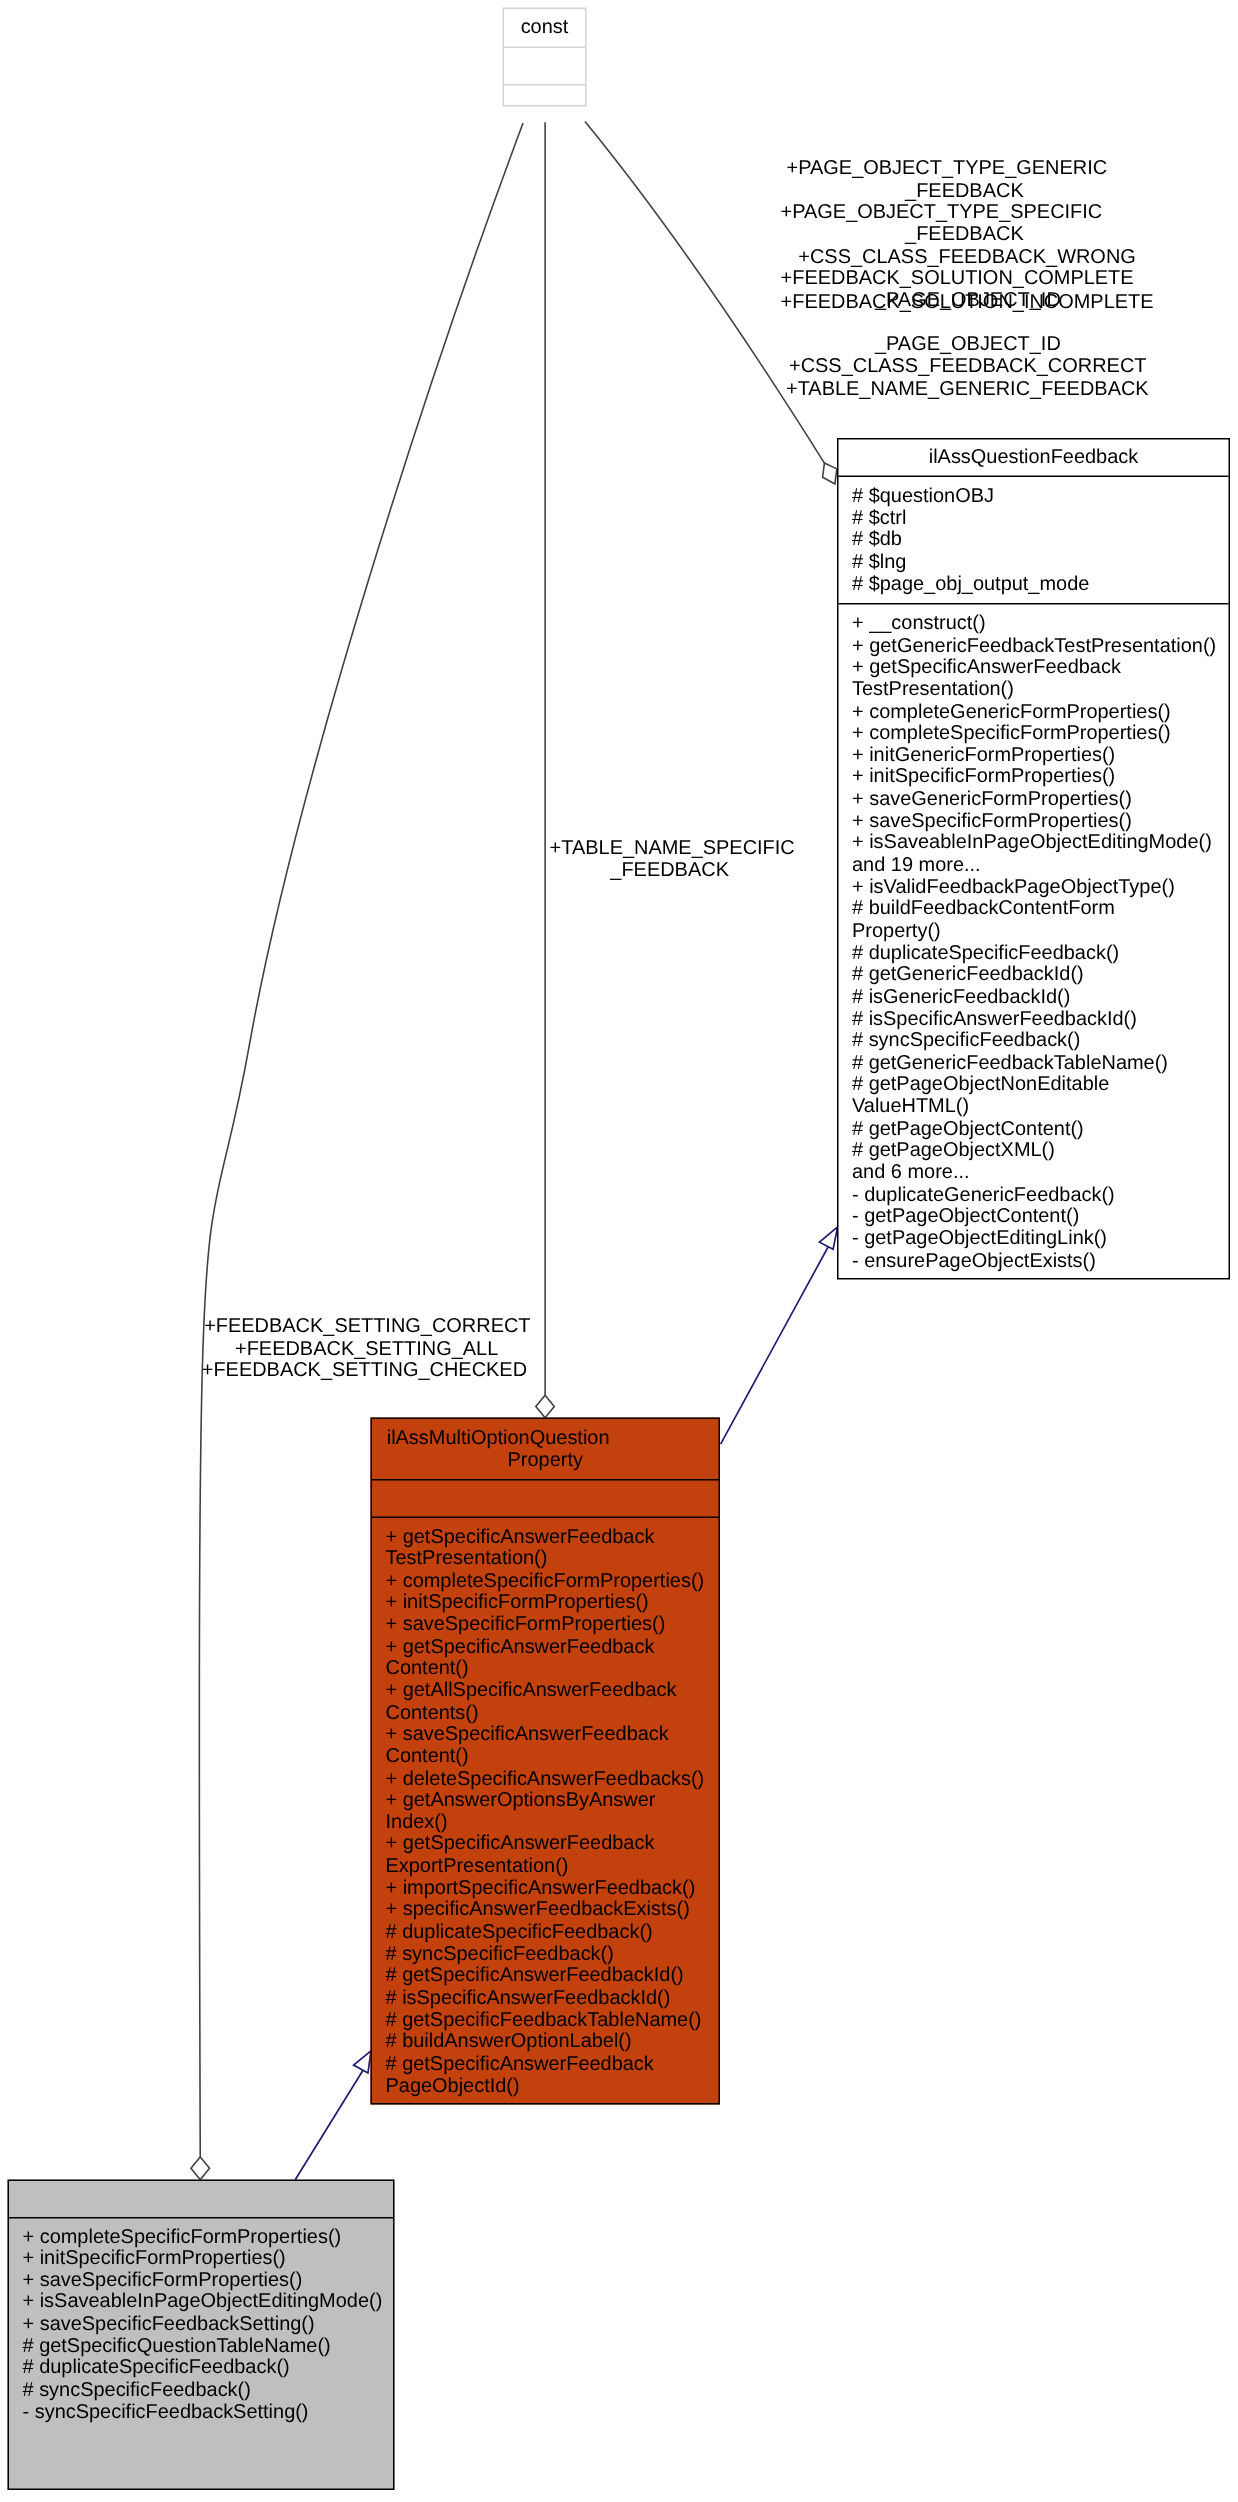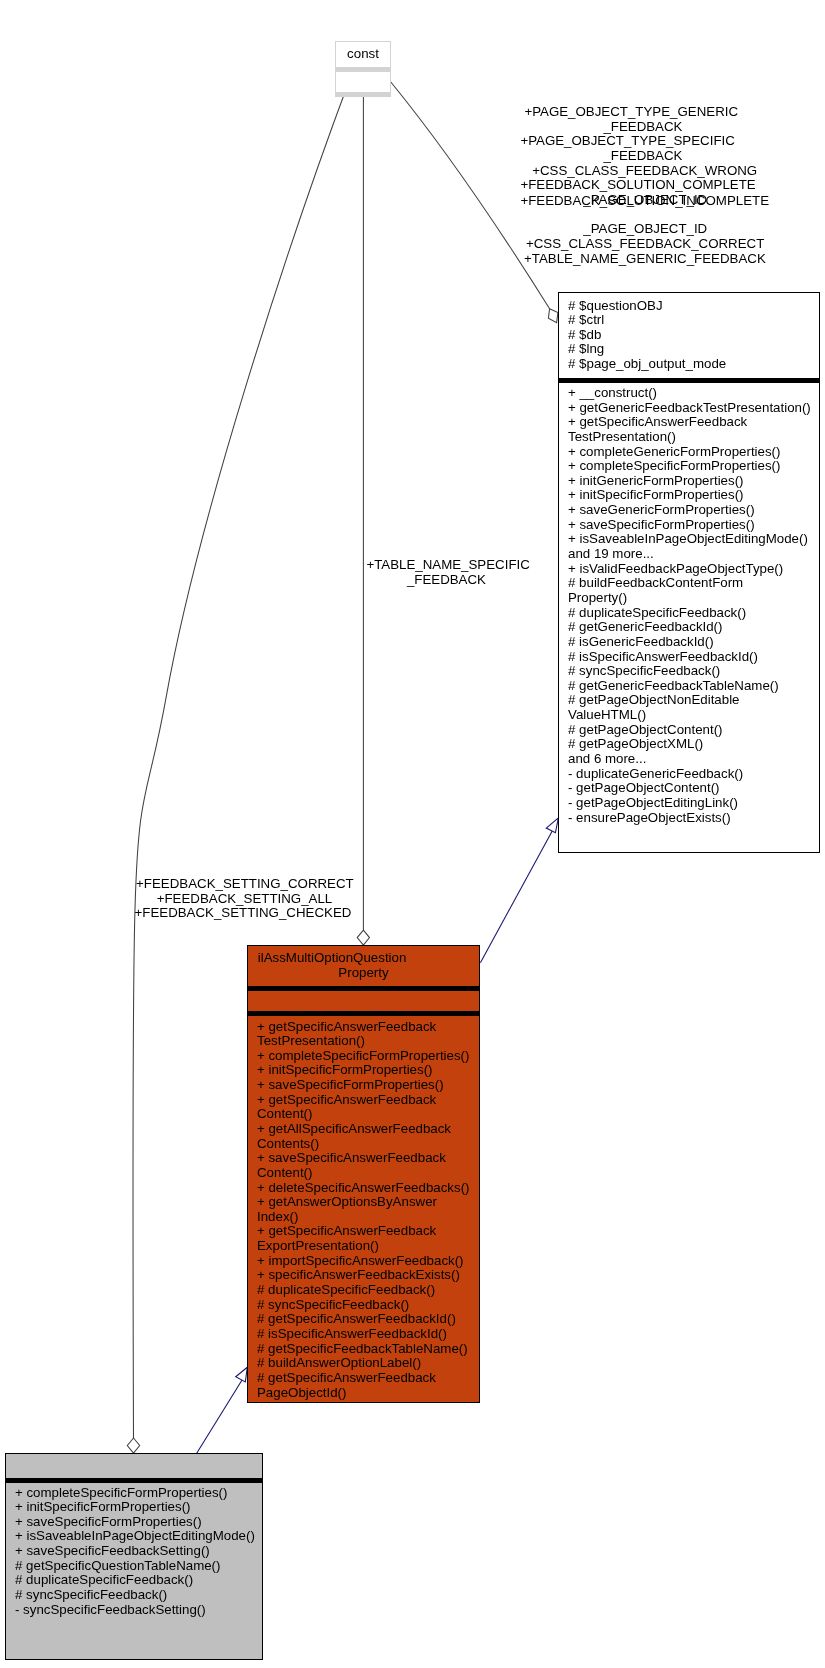--- a/index.html
+++ b/index.html
@@ -8,21 +8,21 @@
        font-family:"Liberation Sans",sans-serif;color:#000000;
        font-size:13.3px;line-height:14.65px;}
   .stage{position:absolute;left:0;top:0;width:825px;height:1668px;}
   svg.edges{position:absolute;left:0;top:0;width:825px;height:1668px;overflow:visible;}
   .umlbox{position:absolute;box-sizing:border-box;border:1px solid #000;}
   .umlbox .sec{box-sizing:border-box;position:relative;overflow:visible;}
   .umlbox .sec .inner{position:absolute;left:0;right:0;top:50%;transform:translateY(-50%);}
   .umlbox .hdr .inner{text-align:center;}
   .umlbox .hdr .leftjust{text-align:left;padding-left:9.8px;}
   .umlbox .attrs .inner,.umlbox .methods .inner{text-align:left;padding-left:9px;}
-  .umlbox .sec + .sec{border-top:5px solid #ec4899;}
+  .umlbox .sec + .sec{border-top:1px solid #ec4899;}
   .line{white-space:pre;height:14.65px;}
   .edgelabel{position:absolute;left:0;top:0;width:825px;height:0;}
   .edgelabel .line{position:absolute;white-space:pre;}
 </style>
 </head>
 <body>
 
 <div class="stage">
 <svg class="edges" width="825" height="1668" viewBox="0 0 825 1668">
  <g>
@@ -39,36 +39,41 @@
  </g>
  <g>
   <path d="M480.4,962.7 L552.5,830.5" fill="none" stroke="#191970" stroke-width="1.1"></path>
   <polygon points="558.4,817.9 546.3,828.1 555.4,832.8" fill="#ffffff" stroke="#191970" stroke-width="1.1"></polygon>
  </g>
  <g>
   <path d="M196.7,1453.3 L242.2,1379.8" fill="none" stroke="#191970" stroke-width="1.1"></path>
   <polygon points="247.3,1367.3 235.7,1376.7 245.3,1382" fill="#ffffff" stroke="#191970" stroke-width="1.1"></polygon>
  </g>
 </svg>
-<div class="umlbox" style="left:335px;top:5px;width:56px;height:56px;background:#ffffff;border-color:#d3d3d3;margin-top:36px;">
+<div class="umlbox" style="left:335px;top:5px;width:56px;height:66px;background:#ffffff;border-color:#d3d3d3;">
   <div class="sec hdr" style="height:25px;">
     <div class="inner" style="margin-top:-0.5px;">
       <div class="line">const</div>
     </div>
   </div>
   <div class="sec attrs" style="height:25px;border-top-color:#d3d3d3;">
     <div class="inner">
     </div>
   </div>
   <div class="sec methods" style="height:26px;border-top-color:#d3d3d3;">
     <div class="inner">
     </div>
   </div>
 </div>
 <div class="umlbox" style="left:558px;top:292px;width:262px;height:561px;background:#ffffff;border-color:#000000;">
+  <div class="sec hdr" style="height:24px;">
+    <div class="inner" style="margin-top:0px;">
+      <div class="line">ilAssQuestionFeedback</div>
+    </div>
+  </div>
   <div class="sec attrs" style="height:85px;border-top-color:#000000;">
     <div class="inner">
       <div class="line"># $questionOBJ</div>
       <div class="line"># $ctrl</div>
       <div class="line"># $db</div>
       <div class="line"># $lng</div>
       <div class="line"># $page_obj_output_mode</div>
     </div>
   </div>
   <div class="sec methods" style="height:451px;border-top-color:#000000;">

